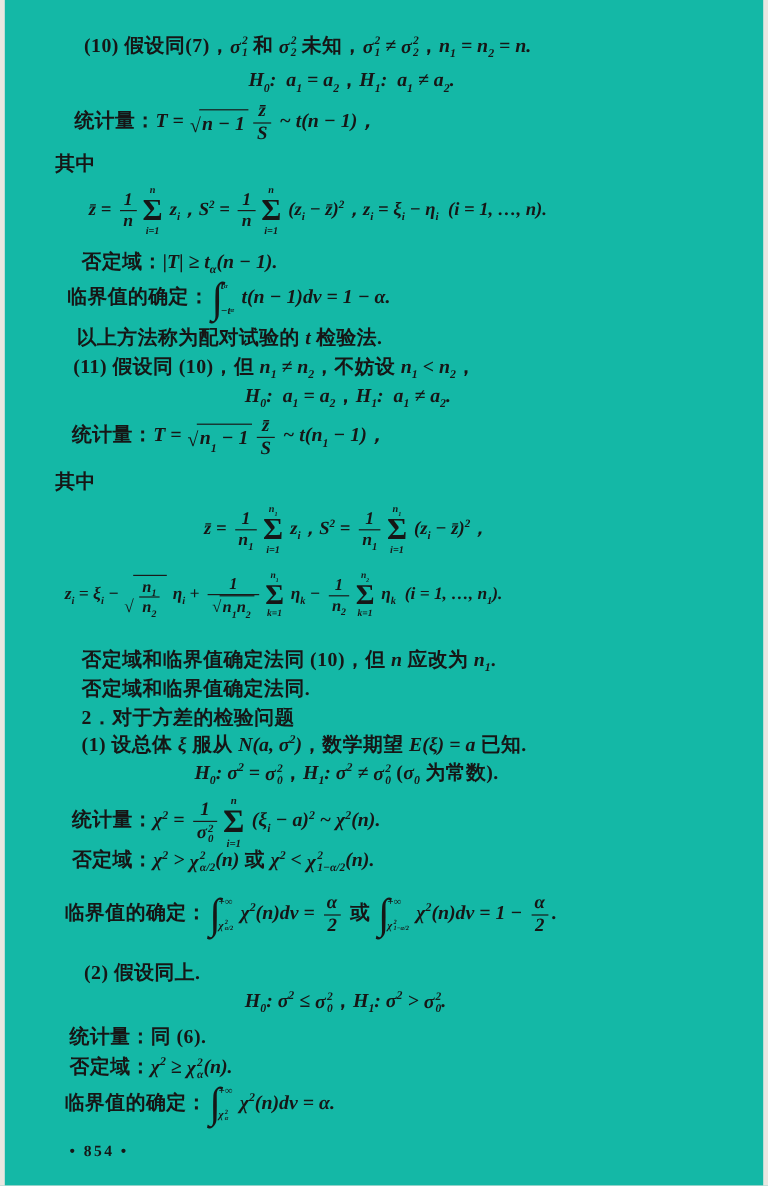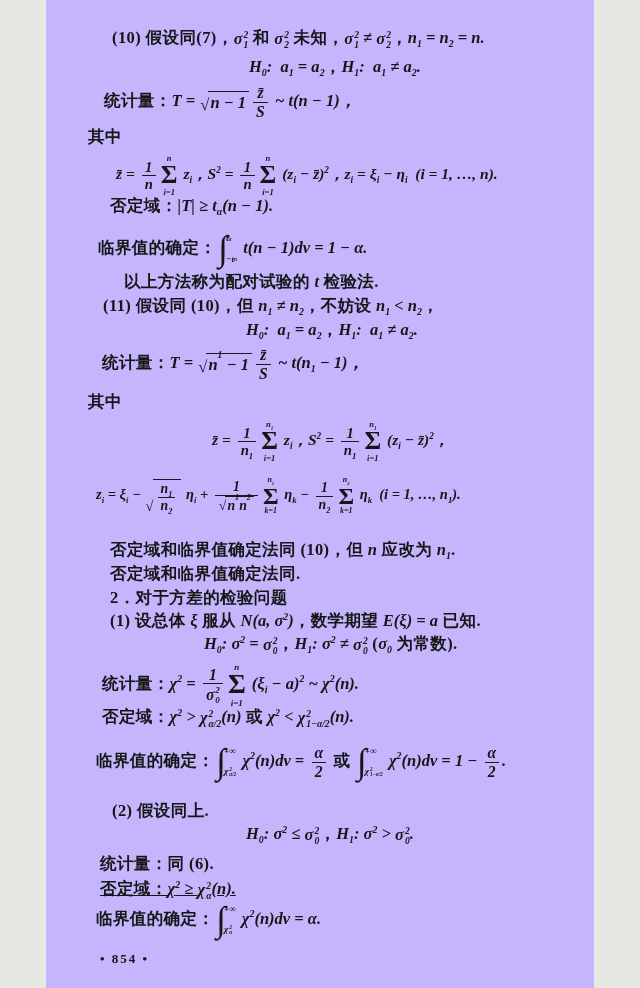--- a/index.html
+++ b/index.html
@@ -1,20 +1,21 @@
 <!DOCTYPE html>
 <html><head>
 <meta charset="utf-8">
 <style>
   html,body{margin:0;padding:0;background:#e9e7e1;}
   .page{
-    position:relative;width:548px;height:988px;margin:0 auto;
-    background:#c4b5fd;color:#161616;overflow:hidden;
+    position:relative;width:600px;height:988px;margin:0 auto;
+    background:#14b8a6;color:#161616;overflow:hidden;
     font-family:"Liberation Serif","DejaVu Serif",serif;
     font-size:16.5px;
+    padding-left:32px;
   }
   .line{position:absolute;white-space:pre;line-height:1.25;}
   .cn{font-style:normal;font-weight:700;letter-spacing:0.4px;}
   .mi{font-style:italic;font-weight:600;}
   sub.scr,sup.scr{font-size:0.6em;font-style:italic;font-weight:600;line-height:0;}
   
   .ss{display:inline-flex;vertical-align:middle;align-items:center;}
   .ssb{font-style:italic;font-weight:600;}
   .sst{display:inline-flex;flex-direction:column;align-items:flex-start;
        font-size:0.58em;line-height:1.05;margin-left:1px;transform:translateY(1px);}
@@ -32,50 +33,50 @@
   .intgr{display:inline-flex;align-items:center;vertical-align:middle;margin:0 2px;}
   .intgr .ig{font-size:2.15em;font-style:normal;font-weight:400;line-height:0.9;}
   .intgr .ilims{display:flex;flex-direction:column;justify-content:space-between;
                 align-self:stretch;font-size:0.55em;line-height:1;padding:1px 0;margin-left:-2px;}
   .intgr .ilim{display:inline-flex;align-items:center;}
   
   .sqrt{display:inline-flex;align-items:stretch;vertical-align:middle;margin:0 1px;}
   .sqrt .rad{display:flex;align-items:flex-end;font-style:normal;font-weight:600;
              margin-right:-1px;line-height:1;}
   .sqrt .rbody{border-top:1.5px solid #1a1a1a;padding:1px 3px 0 2px;
-               display:inline-flex;align-items:flex-start;}
+               display:inline-flex;align-items:flex-end;}
   .pagenum{position:absolute;left:54px;top:951px;font-weight:700;letter-spacing:2px;font-size:13px;}
 </style>
 </head>
 <body>
 
 <div class="page">
   <div id="doc">
       <div class="line" style="left: 66px; top: 28px;"><span class="cn">(10) 假设同(7)，</span><span class="ss"><span class="ssb">σ</span><span class="sst"><span class="mi">2</span><span class="mi">1</span></span></span><span class="cn"> 和 </span><span class="ss"><span class="ssb">σ</span><span class="sst"><span class="mi">2</span><span class="mi">2</span></span></span><span class="cn"> 未知，</span><span class="ss"><span class="ssb">σ</span><span class="sst"><span class="mi">2</span><span class="mi">1</span></span></span><span class="mi"> ≠ </span><span class="ss"><span class="ssb">σ</span><span class="sst"><span class="mi">2</span><span class="mi">2</span></span></span><span class="cn">，</span><span class="mi">n</span><sub class="scr">1</sub><span class="mi"> = n</span><sub class="scr">2</sub><span class="mi"> = n.</span></div>
       <div class="line" style="left: 203px; top: 57px;"><span class="mi">H</span><sub class="scr">0</sub><span class="mi">:  a</span><sub class="scr">1</sub><span class="mi"> = a</span><sub class="scr">2</sub><span class="cn">，</span><span class="mi">H</span><sub class="scr">1</sub><span class="mi">:  a</span><sub class="scr">1</sub><span class="mi"> ≠ a</span><sub class="scr">2</sub><span class="mi">.</span></div>
       <div class="line" style="left: 58px; top: 84px;"><span class="cn">统计量：</span><span class="mi">T = </span><span class="sqrt"><span class="rad">√</span><span class="rbody"><span class="mi">n − 1</span></span></span><span class="frac"><span class="num"><span class="mi">z̄</span></span><span class="den"><span class="mi">S</span></span></span><span class="mi"> ~ t(n − 1)，</span></div>
       <div class="line" style="left: 42px; top: 127px;"><span class="cn">其中</span></div>
       <div class="line" style="left: 70px; top: 154px; font-size: 15.5px;"><span class="mi">z̄ = </span><span class="frac"><span class="num"><span class="mi">1</span></span><span class="den"><span class="mi">n</span></span></span><span class="bigop"><span class="lim"><span class="mi">n</span></span><span class="sig">Σ</span><span class="lim"><span class="mi">i=1</span></span></span><span class="mi"> z</span><sub class="scr">i</sub><span class="mi">，S</span><sup class="scr">2</sup><span class="mi"> = </span><span class="frac"><span class="num"><span class="mi">1</span></span><span class="den"><span class="mi">n</span></span></span><span class="bigop"><span class="lim"><span class="mi">n</span></span><span class="sig">Σ</span><span class="lim"><span class="mi">i=1</span></span></span><span class="mi"> (z</span><sub class="scr">i</sub><span class="mi"> − z̄)</span><sup class="scr">2</sup><span class="mi">，z</span><sub class="scr">i</sub><span class="mi"> = ξ</span><sub class="scr">i</sub><span class="mi"> − η</span><sub class="scr">i</sub><span class="mi">  (i = 1, …, n).</span></div>
-      <div class="line" style="left: 64px; top: 196px;"><span class="cn">否定域：</span><span class="mi">|T| ≥ t</span><sub class="scr">α</sub><span class="mi">(n − 1).</span></div>
+      <div class="line" style="left: 64px; top: 208px;"><span class="cn">否定域：</span><span class="mi">|T| ≥ t</span><sub class="scr">α</sub><span class="mi">(n − 1).</span></div>
       <div class="line" style="left: 52px; top: 233px;"><span class="cn">临界值的确定：</span><span class="intgr"><span class="ig">∫</span><span class="ilims"><span class="ilim"><span class="mi">t</span><sub class="scr">α</sub></span><span class="ilim"><span class="mi">−t</span><sub class="scr">α</sub></span></span></span><span class="mi"> t(n − 1)dv = 1 − α.</span></div>
-      <div class="line" style="left: 78px; top: 272px;"><span class="cn">以上方法称为配对试验的 </span><span class="mi">t</span><span class="cn"> 检验法.</span></div>
+      <div class="line" style="left: 60px; top: 272px;"><span class="cn">以上方法称为配对试验的 </span><span class="mi">t</span><span class="cn"> 检验法.</span></div>
       <div class="line" style="left: 57px; top: 296px;"><span class="cn">(11) 假设同 (10)，但 </span><span class="mi">n</span><sub class="scr">1</sub><span class="mi"> ≠ n</span><sub class="scr">2</sub><span class="cn">，不妨设 </span><span class="mi">n</span><sub class="scr">1</sub><span class="mi"> &lt; n</span><sub class="scr">2</sub><span class="cn">，</span></div>
       <div class="line" style="left: 200px; top: 320px;"><span class="mi">H</span><sub class="scr">0</sub><span class="mi">:  a</span><sub class="scr">1</sub><span class="mi"> = a</span><sub class="scr">2</sub><span class="cn">，</span><span class="mi">H</span><sub class="scr">1</sub><span class="mi">:  a</span><sub class="scr">1</sub><span class="mi"> ≠ a</span><sub class="scr">2</sub><span class="mi">.</span></div>
       <div class="line" style="left: 56px; top: 346px;"><span class="cn">统计量：</span><span class="mi">T = </span><span class="sqrt"><span class="rad">√</span><span class="rbody"><span class="mi">n</span><sub class="scr">1</sub><span class="mi"> − 1</span></span></span><span class="frac"><span class="num"><span class="mi">z̄</span></span><span class="den"><span class="mi">S</span></span></span><span class="mi"> ~ t(n</span><sub class="scr">1</sub><span class="mi"> − 1)，</span></div>
       <div class="line" style="left: 42px; top: 392px;"><span class="cn">其中</span></div>
       <div class="line" style="left: 166px; top: 420px; font-size: 15.5px;"><span class="mi">z̄ = </span><span class="frac"><span class="num"><span class="mi">1</span></span><span class="den"><span class="mi">n</span><sub class="scr">1</sub></span></span><span class="bigop"><span class="lim"><span class="mi">n</span><sub class="scr">1</sub></span><span class="sig">Σ</span><span class="lim"><span class="mi">i=1</span></span></span><span class="mi"> z</span><sub class="scr">i</sub><span class="mi">，S</span><sup class="scr">2</sup><span class="mi"> = </span><span class="frac"><span class="num"><span class="mi">1</span></span><span class="den"><span class="mi">n</span><sub class="scr">1</sub></span></span><span class="bigop"><span class="lim"><span class="mi">n</span><sub class="scr">1</sub></span><span class="sig">Σ</span><span class="lim"><span class="mi">i=1</span></span></span><span class="mi"> (z</span><sub class="scr">i</sub><span class="mi"> − z̄)</span><sup class="scr">2</sup><span class="mi">，</span></div>
       <div class="line" style="left: 50px; top: 476px; font-size: 14.5px;"><span class="mi">z</span><sub class="scr">i</sub><span class="mi"> = ξ</span><sub class="scr">i</sub><span class="mi"> − </span><span class="sqrt"><span class="rad">√</span><span class="rbody"><span class="frac"><span class="num"><span class="mi">n</span><sub class="scr">1</sub></span><span class="den"><span class="mi">n</span><sub class="scr">2</sub></span></span></span></span><span class="mi"> η</span><sub class="scr">i</sub><span class="mi"> + </span><span class="frac"><span class="num"><span class="mi">1</span></span><span class="den"><span class="sqrt"><span class="rad">√</span><span class="rbody"><span class="mi">n</span><sub class="scr">1</sub><span class="mi">n</span><sub class="scr">2</sub></span></span></span></span><span class="bigop"><span class="lim"><span class="mi">n</span><sub class="scr">1</sub></span><span class="sig">Σ</span><span class="lim"><span class="mi">k=1</span></span></span><span class="mi"> η</span><sub class="scr">k</sub><span class="mi"> − </span><span class="frac"><span class="num"><span class="mi">1</span></span><span class="den"><span class="mi">n</span><sub class="scr">2</sub></span></span><span class="bigop"><span class="lim"><span class="mi">n</span><sub class="scr">2</sub></span><span class="sig">Σ</span><span class="lim"><span class="mi">k=1</span></span></span><span class="mi"> η</span><sub class="scr">k</sub><span class="mi">  (i = 1, …, n</span><sub class="scr">1</sub><span class="mi">).</span></div>
       <div class="line" style="left: 64px; top: 540px;"><span class="cn">否定域和临界值确定法同 (10)，但 </span><span class="mi">n</span><span class="cn"> 应改为 </span><span class="mi">n</span><sub class="scr">1</sub><span class="cn">.</span></div>
       <div class="line" style="left: 64px; top: 564px;"><span class="cn">否定域和临界值确定法同.</span></div>
       <div class="line" style="left: 64px; top: 588px;"><span class="cn">2．对于方差的检验问题</span></div>
       <div class="line" style="left: 64px; top: 611px; text-align: center;"><span class="cn">(1) 设总体 </span><span class="mi">ξ</span><span class="cn"> 服从 </span><span class="mi">N(a, σ</span><sup class="scr">2</sup><span class="mi">)</span><span class="cn">，数学期望 </span><span class="mi">E(ξ) = a</span><span class="cn"> 已知.</span></div>
       <div class="line" style="left: 158px; top: 634px;"><span class="mi">H</span><sub class="scr">0</sub><span class="mi">: σ</span><sup class="scr">2</sup><span class="mi"> = </span><span class="ss"><span class="ssb">σ</span><span class="sst"><span class="mi">2</span><span class="mi">0</span></span></span><span class="cn">，</span><span class="mi">H</span><sub class="scr">1</sub><span class="mi">: σ</span><sup class="scr">2</sup><span class="mi"> ≠ </span><span class="ss"><span class="ssb">σ</span><span class="sst"><span class="mi">2</span><span class="mi">0</span></span></span><span class="cn"> (</span><span class="mi">σ</span><sub class="scr">0</sub><span class="cn"> 为常数).</span></div>
       <div class="line" style="left: 56px; top: 662px;"><span class="cn">统计量：</span><span class="mi">χ</span><sup class="scr">2</sup><span class="mi"> = </span><span class="frac"><span class="num"><span class="mi">1</span></span><span class="den"><span class="ss"><span class="ssb">σ</span><span class="sst"><span class="mi">2</span><span class="mi">0</span></span></span></span></span><span class="bigop"><span class="lim"><span class="mi">n</span></span><span class="sig">Σ</span><span class="lim"><span class="mi">i=1</span></span></span><span class="mi"> (ξ</span><sub class="scr">i</sub><span class="mi"> − a)</span><sup class="scr">2</sup><span class="mi"> ~ χ</span><sup class="scr">2</sup><span class="mi">(n).</span></div>
       <div class="line" style="left: 56px; top: 707px;"><span class="cn">否定域：</span><span class="mi">χ</span><sup class="scr">2</sup><span class="mi"> &gt; </span><span class="ss"><span class="ssb">χ</span><span class="sst"><span class="mi">2</span><span class="mi">α/2</span></span></span><span class="mi">(n)</span><span class="cn"> 或 </span><span class="mi">χ</span><sup class="scr">2</sup><span class="mi"> &lt; </span><span class="ss"><span class="ssb">χ</span><span class="sst"><span class="mi">2</span><span class="mi">1−α/2</span></span></span><span class="mi">(n).</span></div>
       <div class="line" style="left: 50px; top: 744px;"><span class="cn">临界值的确定：</span><span class="intgr"><span class="ig">∫</span><span class="ilims"><span class="ilim"><span class="mi">+∞</span></span><span class="ilim"><span class="ss"><span class="ssb">χ</span><span class="sst"><span class="mi">2</span><span class="mi">α/2</span></span></span></span></span></span><span class="mi"> χ</span><sup class="scr">2</sup><span class="mi">(n)dv = </span><span class="frac"><span class="num"><span class="mi">α</span></span><span class="den"><span class="mi">2</span></span></span><span class="cn"> 或 </span><span class="intgr"><span class="ig">∫</span><span class="ilims"><span class="ilim"><span class="mi">+∞</span></span><span class="ilim"><span class="ss"><span class="ssb">χ</span><span class="sst"><span class="mi">2</span><span class="mi">1−α/2</span></span></span></span></span></span><span class="mi"> χ</span><sup class="scr">2</sup><span class="mi">(n)dv = 1 − </span><span class="frac"><span class="num"><span class="mi">α</span></span><span class="den"><span class="mi">2</span></span></span><span class="mi">.</span></div>
       <div class="line" style="left: 66px; top: 801px; text-align: right;"><span class="cn">(2) 假设同上.</span></div>
       <div class="line" style="left: 200px; top: 824px;"><span class="mi">H</span><sub class="scr">0</sub><span class="mi">: σ</span><sup class="scr">2</sup><span class="mi"> ≤ </span><span class="ss"><span class="ssb">σ</span><span class="sst"><span class="mi">2</span><span class="mi">0</span></span></span><span class="cn">，</span><span class="mi">H</span><sub class="scr">1</sub><span class="mi">: σ</span><sup class="scr">2</sup><span class="mi"> &gt; </span><span class="ss"><span class="ssb">σ</span><span class="sst"><span class="mi">2</span><span class="mi">0</span></span></span><span class="mi">.</span></div>
       <div class="line" style="left: 54px; top: 854px;"><span class="cn">统计量：同 (6).</span></div>
-      <div class="line" style="left: 54px; top: 879px; text-decoration: underline;"><span class="cn">否定域：</span><span class="mi">χ</span><sup class="scr">2</sup><span class="mi"> ≥ </span><span class="ss"><span class="ssb">χ</span><span class="sst"><span class="mi">2</span><span class="mi">α</span></span></span><span class="mi">(n).</span></div>
+      <div class="line" style="left: 54px; top: 879px;"><span class="cn">否定域：</span><span class="mi">χ</span><sup class="scr">2</sup><span class="mi"> ≥ </span><span class="ss"><span class="ssb">χ</span><span class="sst"><span class="mi">2</span><span class="mi">α</span></span></span><span class="mi">(n).</span></div>
       <div class="line" style="left: 50px; top: 904px;"><span class="cn">临界值的确定：</span><span class="intgr"><span class="ig">∫</span><span class="ilims"><span class="ilim"><span class="mi">+∞</span></span><span class="ilim"><span class="ss"><span class="ssb">χ</span><span class="sst"><span class="mi">2</span><span class="mi">α</span></span></span></span></span></span><span class="mi"> χ</span><sup class="scr">2</sup><span class="mi">(n)dv = α.</span></div>
     </div>
   <div class="pagenum">• 854 •</div>
 </div>
 
 </body></html>

